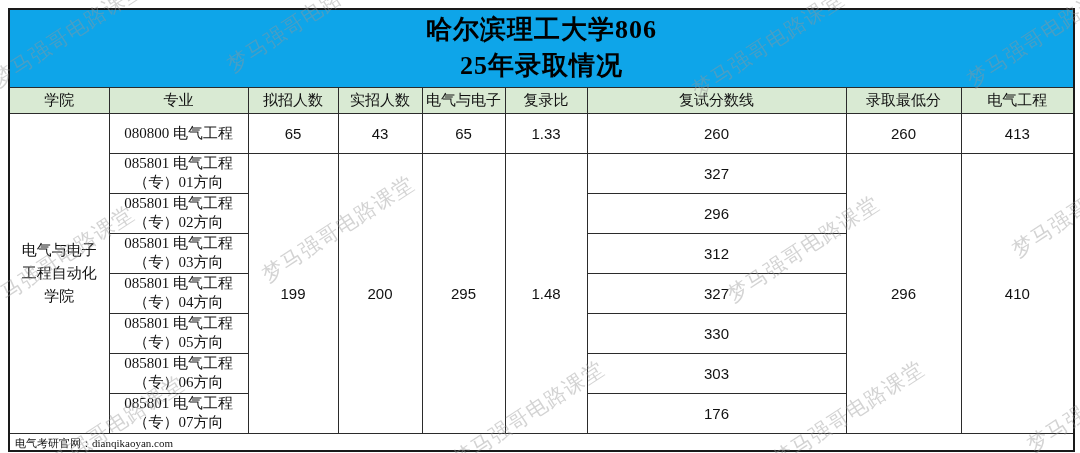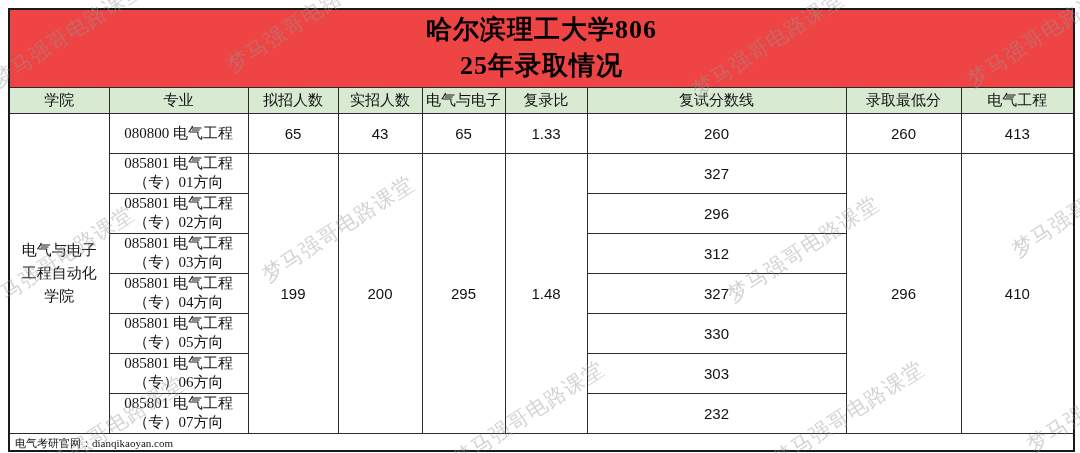--- a/index.html
+++ b/index.html
@@ -27,21 +27,21 @@
   table.sheet td {
     border: 1px solid #2b2b2b;
     text-align: center;
     vertical-align: middle;
     color: #111111;
     font-size: 15px;
     overflow: hidden;
   }
 
   tr.title-row td {
-    background: #ef4444;
+    background: #0ea5e9;
     height: 78px;
     border-bottom: 1px solid #2b2b2b;
   }
   .title-line {
     font-weight: bold;
     font-size: 26px;
     line-height: 36px;
     color: #000000;
     letter-spacing: 1px;
   }
@@ -211,21 +211,21 @@
         <div class="major-line">（专）06方向</div>
       </td>
       <td class="num-cell">303</td>
     </tr>
 
     <tr class="data-row">
       <td class="major-cell">
         <div class="major-line">085801 电气工程</div>
         <div class="major-line">（专）07方向</div>
       </td>
-      <td class="num-cell">232</td>
+      <td class="num-cell">176</td>
     </tr>
 
     <tr class="footer-row">
       <td colspan="9">
         <span class="footer-left">电气考研官网：dianqikaoyan.com</span>
         <span class="footer-right">电路考研学习交流群：958966593</span>
       </td>
     </tr>
   </tbody>
     </table>

